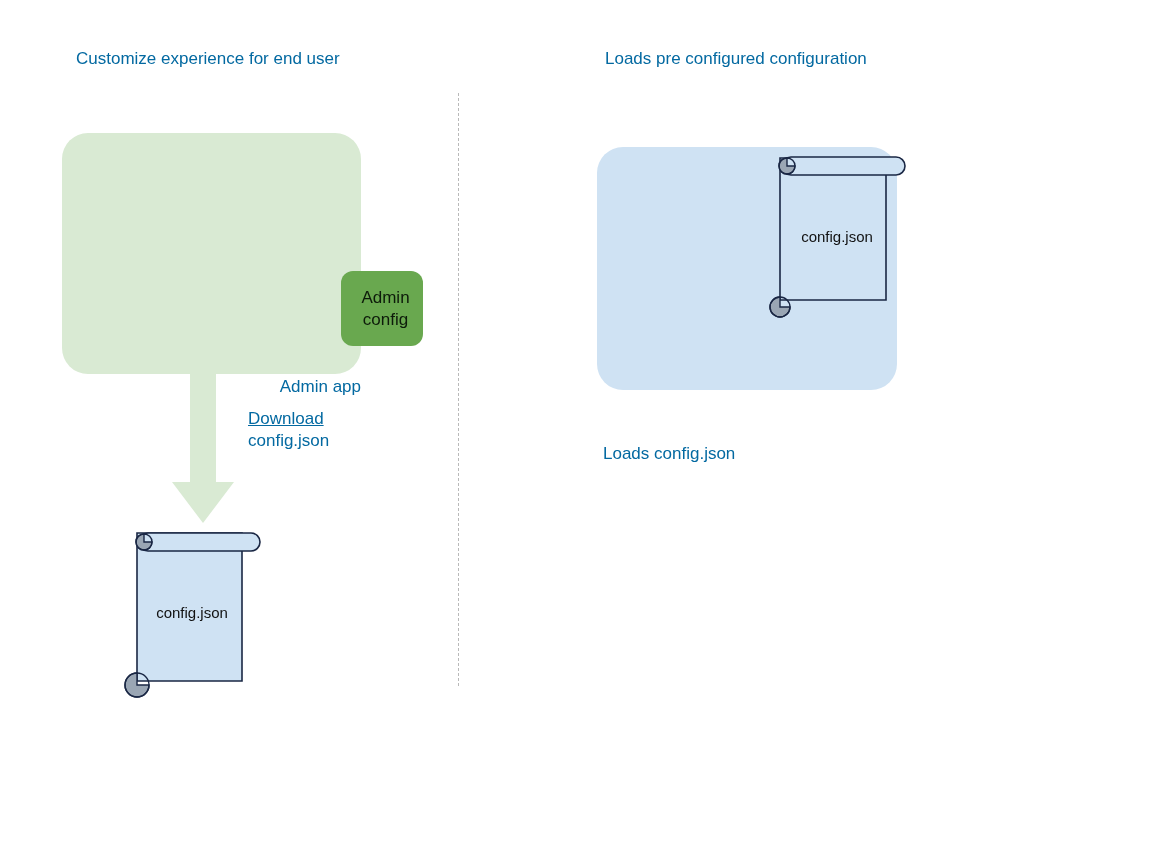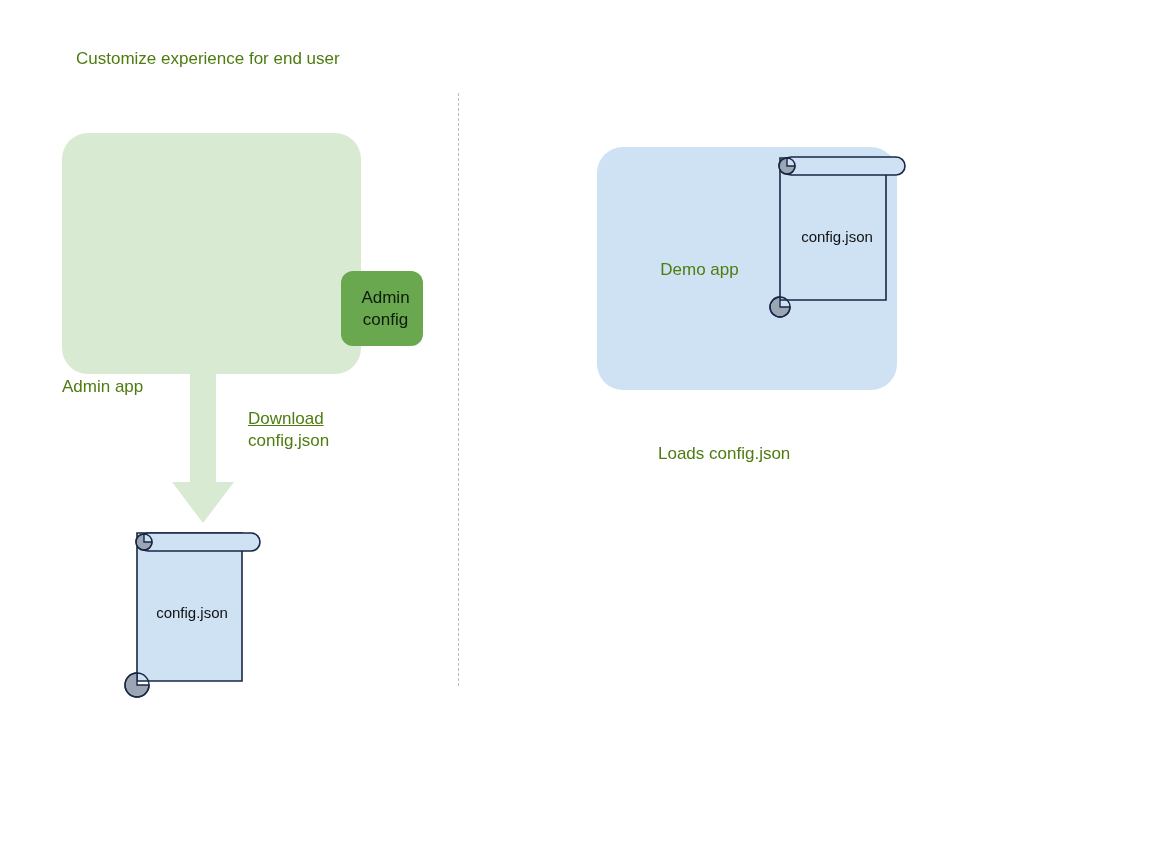--- a/index.html
+++ b/index.html
@@ -18,21 +18,21 @@
   .canvas {
     position: absolute;
     left: 0; top: 0;
     width: 1152px;
     height: 864px;
   }
   .lbl {
     position: absolute;
     font-size: 17px;
     line-height: 22px;
-    color: #4d7c0f;
+    color: #0369a1;
     white-space: pre;
   }
   .heading {
     font-size: 17px;
     line-height: 22px;
   }
   
   #admin-app-card {
     position: absolute;
     left: 62px;
@@ -59,21 +59,21 @@
     font-size: 17px;
     line-height: 22px;
     color: #0d1b0a;
     margin-left: 7px;
   }
   #admin-app-label {
     position: absolute;
     left: 0;
     top: 243px;
     width: 299px;
-    text-align: left;
+    text-align: right;
   }
   
   #demo-app-card {
     position: absolute;
     left: 597px;
     top: 147px;
     width: 300px;
     height: 243px;
     background: #cfe2f3;
     border-radius: 26px;
@@ -96,20 +96,21 @@
   }
   svg { display: block; overflow: visible; }
 </style>
 </head>
 <body>
 
 <div class="canvas">
 
   <div class="lbl heading" style="left:76px; top:48px;">Customize experience for end user</div>
 
+  <div class="lbl heading" style="left:605px; top:48px;">Loads pre configured configuration</div>
 
   <div id="divider"></div>
 
   <svg style="position:absolute; left:170px; top:370px;" width="75" height="160" viewBox="0 0 75 160">
     <path d="M 20 0 L 46 0 L 46 112 L 64 112 L 33 153 L 2 112 L 20 112 Z" fill="#d9ead3"></path>
   </svg>
 
   <div id="admin-app-card">
     <div id="admin-app-label" class="lbl">Admin app</div>
     <div id="admin-panel-card">
@@ -139,21 +140,20 @@
     <path d="M 34 15 A 8 8 0 1 1 26 7 L 26 15 Z" fill="#9aa6b4" stroke="#1a2744" stroke-width="1.4"></path>
     <circle cx="26" cy="15" r="8" fill="none" stroke="#1a2744" stroke-width="1.4"></circle>
 
     <path d="M 19 146 A 12 12 0 1 0 31 158 L 19 158 Z" fill="#9aa6b4" stroke="#1a2744" stroke-width="1.4"></path>
     <circle cx="19" cy="146" r="12" fill="none" stroke="#1a2744" stroke-width="1.4" transform="translate(0,12)"></circle>
 
     <text x="74" y="91" text-anchor="middle" font-family="Liberation Sans, sans-serif" font-size="15" fill="#111111">config.json</text>
   </svg>
 
   <div id="demo-app-card"></div>
-  <div id="demo-app-label" class="lbl">Demo app</div>
 
   <svg style="position:absolute; left:765px; top:150px;" width="150" height="165" viewBox="0 0 150 165">
 
     <path d="M 15 8
              L 121 8
              L 121 150
              L 15 150 Z" fill="#cfe2f3" stroke="#1a2744" stroke-width="1.6"></path>
 
     <path d="M 26 7
              L 131 7
@@ -163,15 +163,15 @@
 
     <path d="M 30 16 A 8 8 0 1 1 22 8 L 22 16 Z" fill="#9aa6b4" stroke="#1a2744" stroke-width="1.4"></path>
     <circle cx="22" cy="16" r="8" fill="none" stroke="#1a2744" stroke-width="1.4"></circle>
 
     <path d="M 15 147 A 10 10 0 1 0 25 157 L 15 157 Z" fill="#9aa6b4" stroke="#1a2744" stroke-width="1.4"></path>
     <circle cx="15" cy="147" r="10" fill="none" stroke="#1a2744" stroke-width="1.4" transform="translate(0,10)"></circle>
 
     <text x="72" y="92" text-anchor="middle" font-family="Liberation Sans, sans-serif" font-size="15" fill="#111111">config.json</text>
   </svg>
 
-  <div class="lbl" style="left:658px; top:443px;">Loads config.json</div>
+  <div class="lbl" style="left:603px; top:443px;">Loads config.json</div>
 
 </div>
 
 </body></html>

